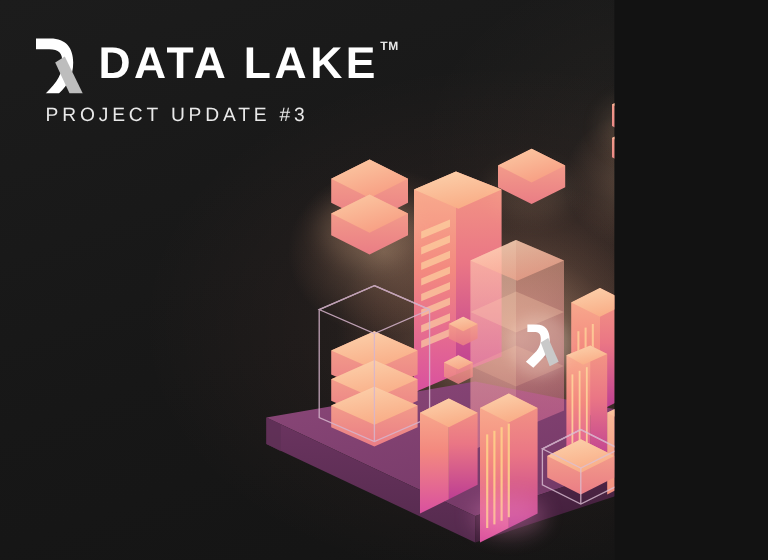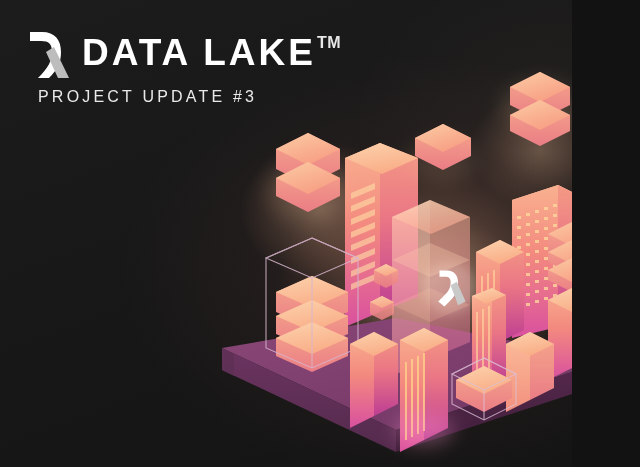--- a/index.html
+++ b/index.html
@@ -6,21 +6,21 @@
   html, body {
     margin: 0;
     padding: 0;
     background: #121212;
   }
   body {
     font-family: "Liberation Sans", sans-serif;
   }
   #slide {
     position: relative;
-    width: 572px;
+    width: 512px;
     height: 467px;
     overflow: hidden;
     background: #1a1a1a;
   }
   
   .bg-vignette {
     position: absolute;
     inset: 0;
     background:
       radial-gradient(ellipse 420px 300px at 420px 270px, rgba(255,170,140,0.10) 0%, rgba(255,140,120,0.04) 42%, rgba(0,0,0,0) 72%),
@@ -54,21 +54,21 @@
   .brand-name {
     color: #ffffff;
     font-size: 37px;
     font-weight: bold;
     letter-spacing: 3.0px;
     line-height: 50px;
     white-space: nowrap;
   }
   .brand-tm {
     color: #e8e8e8;
-    font-size: 16px;
+    font-size: 10px;
     font-weight: bold;
     letter-spacing: 0.5px;
     line-height: 1;
     margin-top: 7px;
     margin-left: 1px;
     text-align: right;
   }
   .subtitle {
     color: #e9e9e9;
     font-size: 16px;

